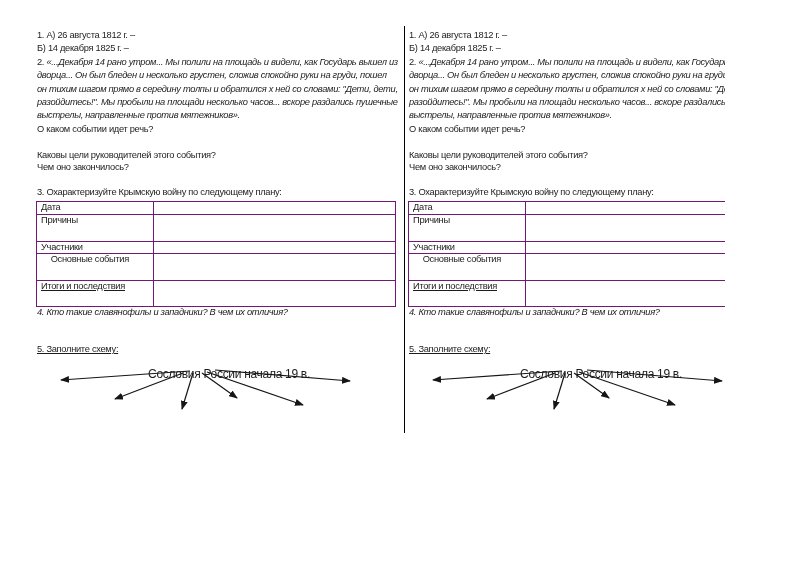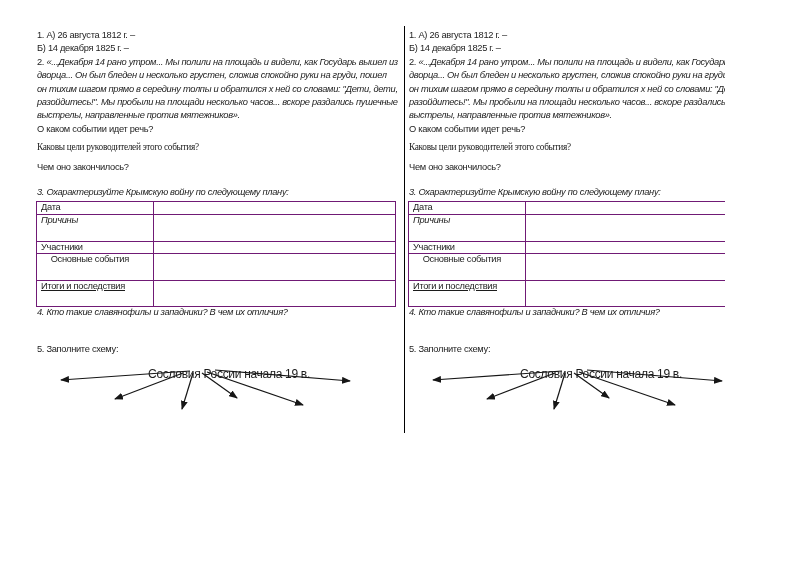--- a/index.html
+++ b/index.html
@@ -34,25 +34,25 @@
     line-height: 13.4px;
     letter-spacing: -0.3px;
   }
   .flow {
     position: absolute;
     top: 29px;
     left: 1px;
     right: 0;
   }
   .abs { position: absolute; left: 1px; right: 0; }
-  .q-goals   { top: 141px; font-family: Liberation Serif, serif; }
+  .q-goals   { top: 149px; }
   .q-outcome { top: 161px; }
-  .t3-head   { top: 186px; font-style: italic; }
+  .t3-head   { top: 186px; }
   .t4-head   { top: 306px; font-style: italic; }
-  .t5-head   { top: 343px; }
+  .t5-head   { top: 343px; text-decoration: underline; }
   .scheme-title {
     position: absolute;
     top: 356px;
     left: 0;
     width: 100%;
     margin: 12px;
     text-align: center;
     font-size: 12px;
     line-height: 13px;
     letter-spacing: -0.3px;
@@ -69,21 +69,21 @@
   .task3-table td {
     border: 1px solid #701a75;
     font-size: 9.3px;
     line-height: 11.5px;
     letter-spacing: -0.3px;
     vertical-align: top;
     padding: 0 4px;
   }
   .task3-table td.label { width: 88px; padding-right: 24px; }
   .task3-table tr:nth-child(1) td { height: 11px; }
-  .task3-table tr:nth-child(2) td { height: 26px; font-style: italic; }
+  .task3-table tr:nth-child(2) td { height: 26px; }
   .task3-table tr:nth-child(3) td { height: 11px; margin-top: 23px; }
   .task3-table tr:nth-child(4) td { height: 26px; text-align: right; }
   .task3-table tr:nth-child(5) td { height: 25px; text-decoration: underline; }
   .arrows {
     position: absolute;
     left: 0;
     top: 364px;
   }
   .arrows line {
     stroke: #161616;

